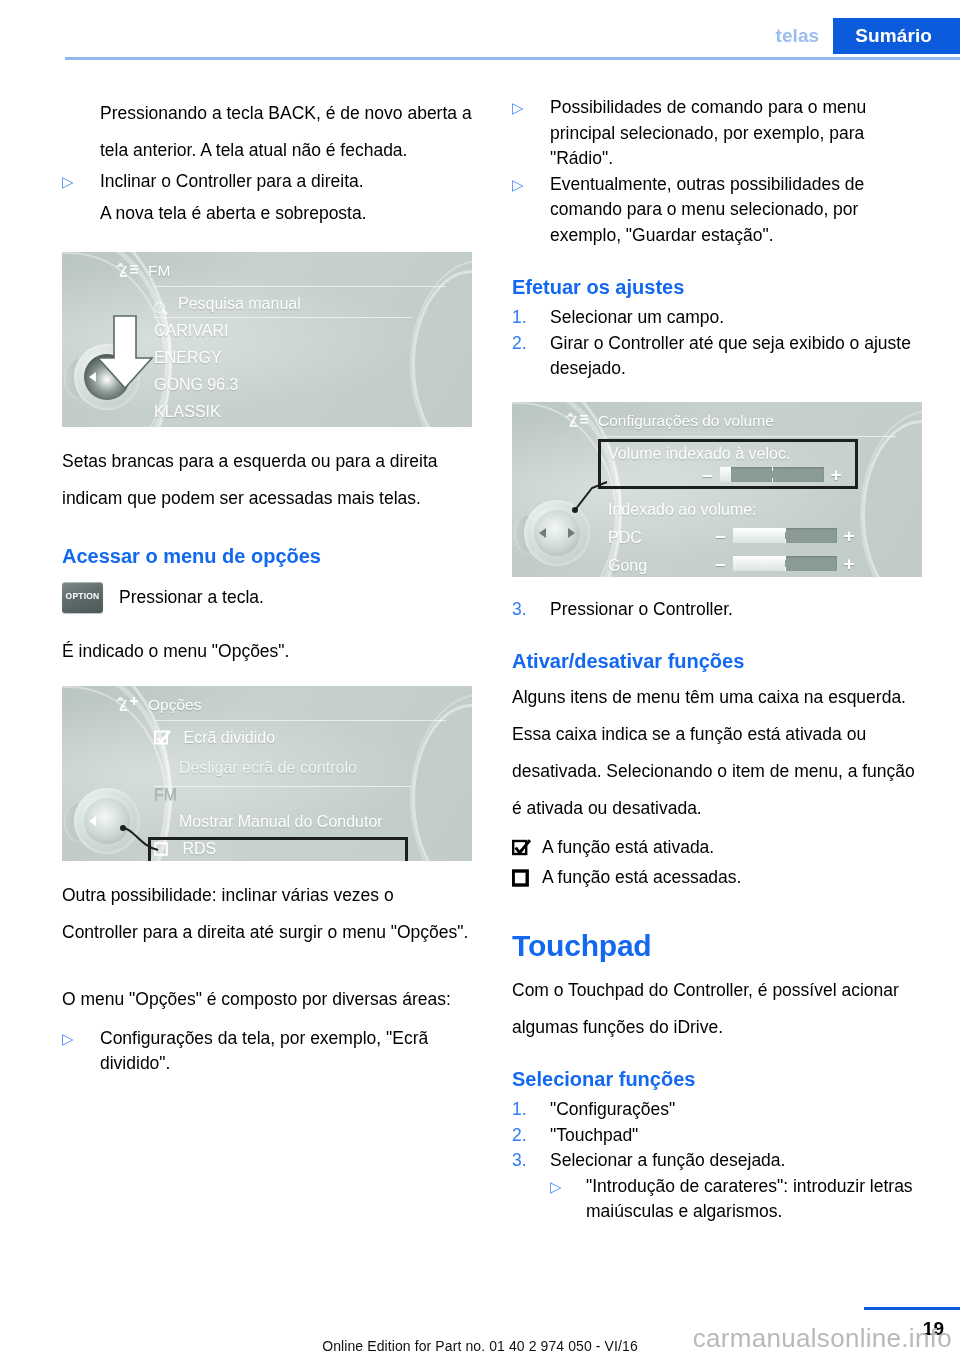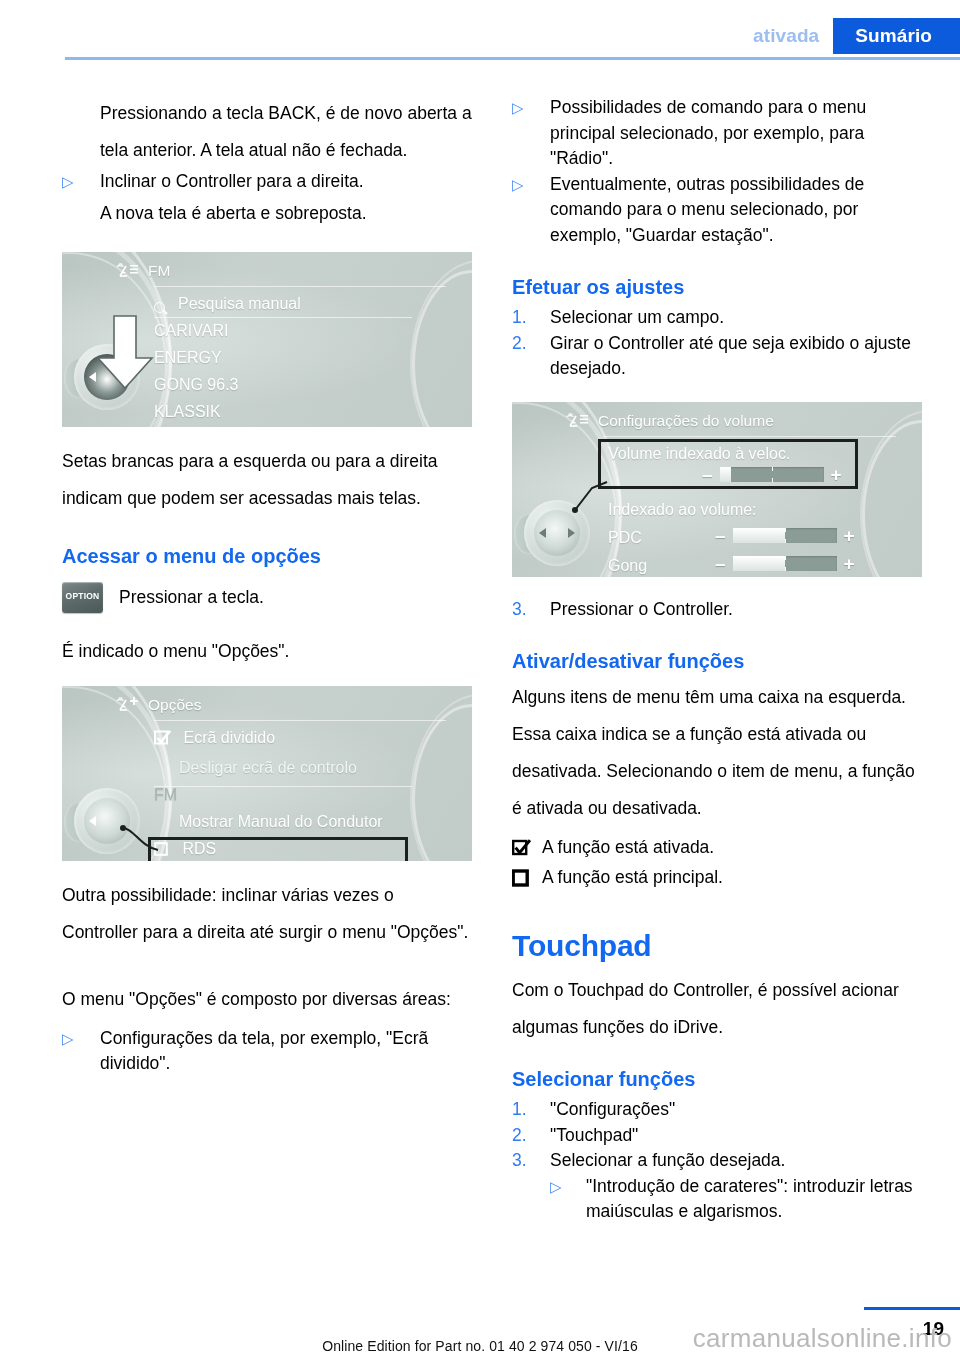--- a/index.html
+++ b/index.html
@@ -278,21 +278,21 @@
     font-size: 26px; color: #b9b9b9;
     letter-spacing: 0.3px;
     white-space: nowrap;
   }
 </style>
 </head>
 <body>
 
 <div class="header">
   <div class="header-tabs">
-    <div class="tab-idrive">ativada</div>
+    <div class="tab-idrive">telas</div>
     <div class="tab-active">Sumário</div>
   </div>
 </div>
 <div class="header-rule"></div>
 
 <div class="col col-left">
 
   <div class="cont">Pressionando a tecla BACK, é de novo aberta a tela anterior. A tela atual não é fechada.</div>
 
   <div class="lrow">
@@ -583,21 +583,21 @@
       </svg>
     </span>
     <span>A função está ativada.</span>
   </div>
   <div class="cbrow">
     <span class="cb-off">
       <svg width="19" height="18" viewBox="0 0 19 18">
         <rect x="1.2" y="2" width="14" height="14" fill="none" stroke="#000" stroke-width="3.4"></rect>
       </svg>
     </span>
-    <span>A função está principal.</span>
+    <span>A função está acessadas.</span>
   </div>
 
   <div class="sp34"></div>
   <h1 class="h-big">Touchpad</h1>
 
   <div class="sp8"></div>
   <div class="cont" style="margin-left:0">Com o Touchpad do Controller, é possível acionar algumas funções do iDrive.</div>
 
   <div class="sp20"></div>
   <h2 class="h-mid">Selecionar funções</h2>

